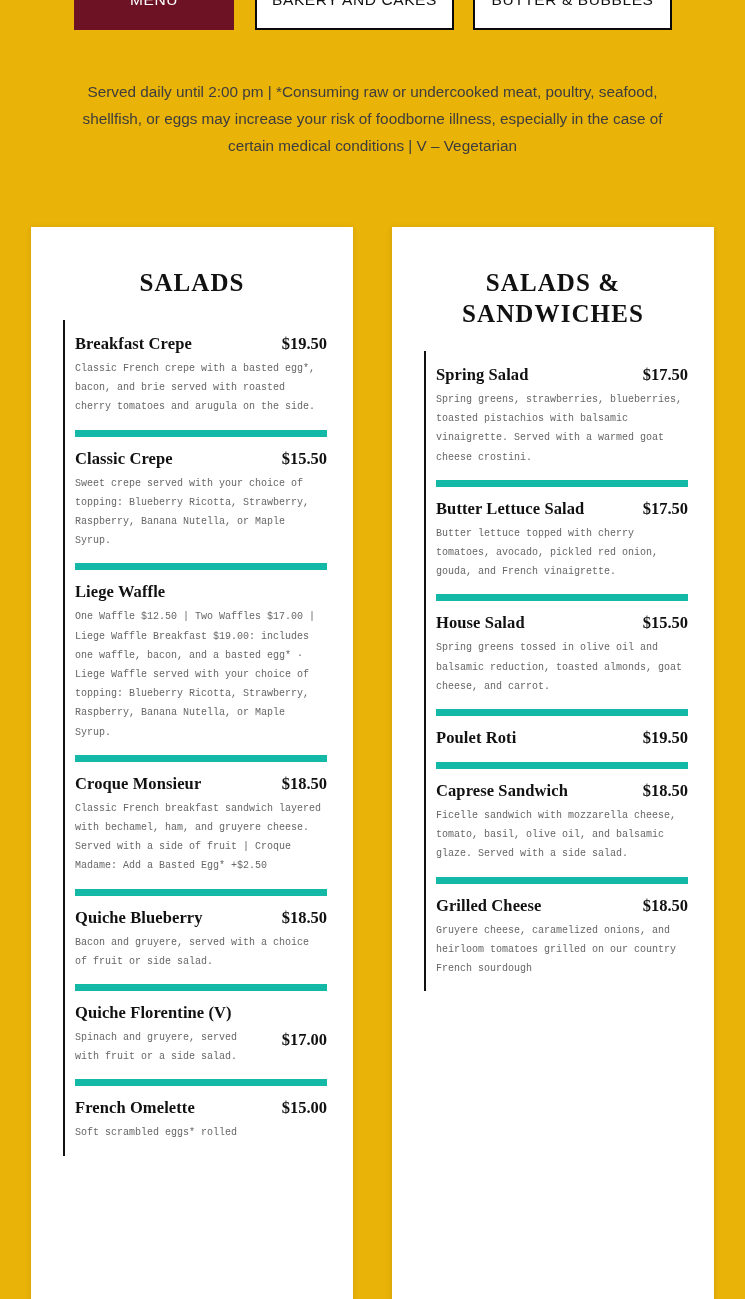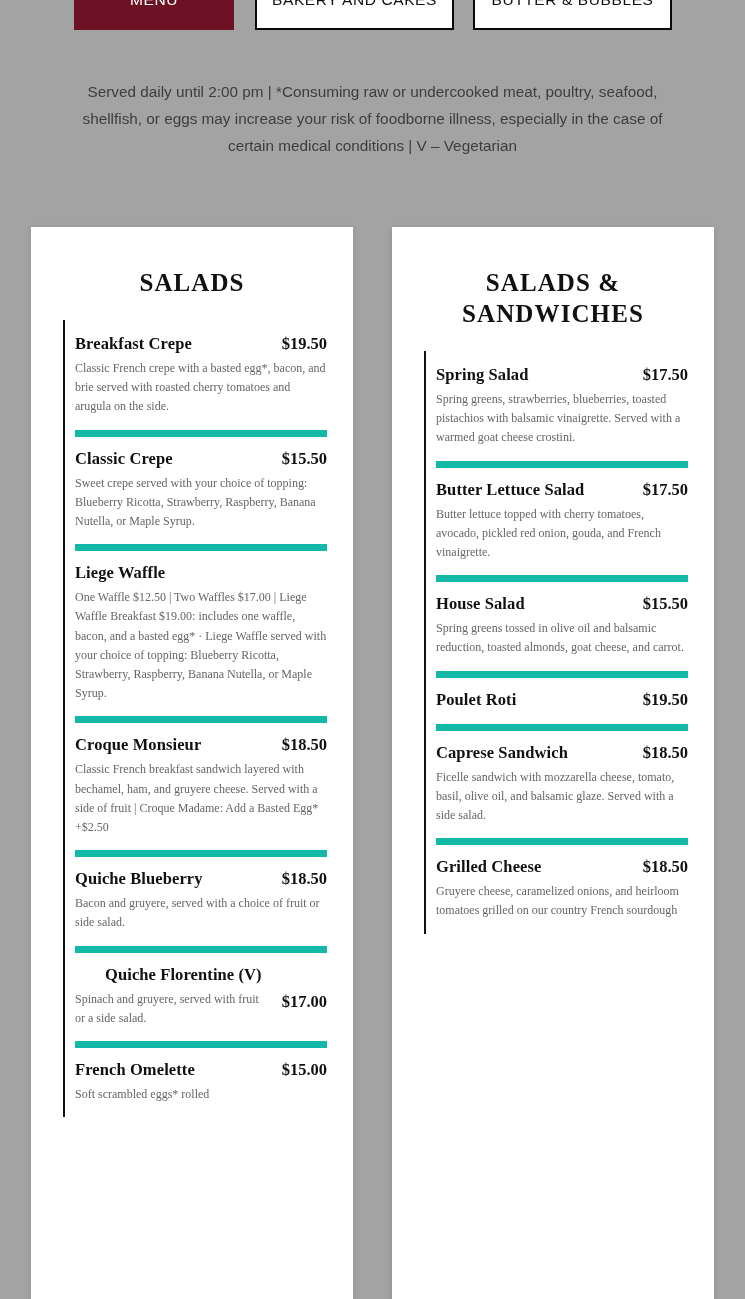--- a/index.html
+++ b/index.html
@@ -9,21 +9,21 @@
     height: 1299px;
     background: #ffffff;
     font-family: "Liberation Sans", sans-serif;
     overflow: hidden;
   }
 
   .page {
     position: relative;
     width: 745px;
     height: 1299px;
-    background: #a3a3a3;
+    background: #eab308;
   }
 
   
   .tabbar {
     position: absolute;
     top: -30px;
     left: 0;
     width: 745px;
     height: 60px;
   }
@@ -120,29 +120,29 @@
   .item-price {
     font-family: "Liberation Serif", serif;
     font-weight: bold;
     font-size: 16.5px;
     color: #111111;
     line-height: 22px;
     white-space: nowrap;
     margin-left: auto;
   }
   .item-desc {
-    font-family: Liberation Serif, serif;
-    font-size: 12px;
+    font-family: Liberation Mono, monospace;
+    font-size: 10px;
     line-height: 19.2px;
     color: #666666;
     margin-top: 4px;
   }
 
   
-  .item-wrap .item-head { display: block; margin-left: 30px; }
+  .item-wrap .item-head { display: block; }
   .item-wrap .item-body {
     display: flex;
     align-items: flex-start;
     justify-content: space-between;
     gap: 20px;
     margin-top: 4px;
   }
   .item-wrap .item-desc { margin-top: 0; flex: 1; }
   .item-wrap .item-price { align-self: flex-start; margin-top: 1px; }
 </style>

